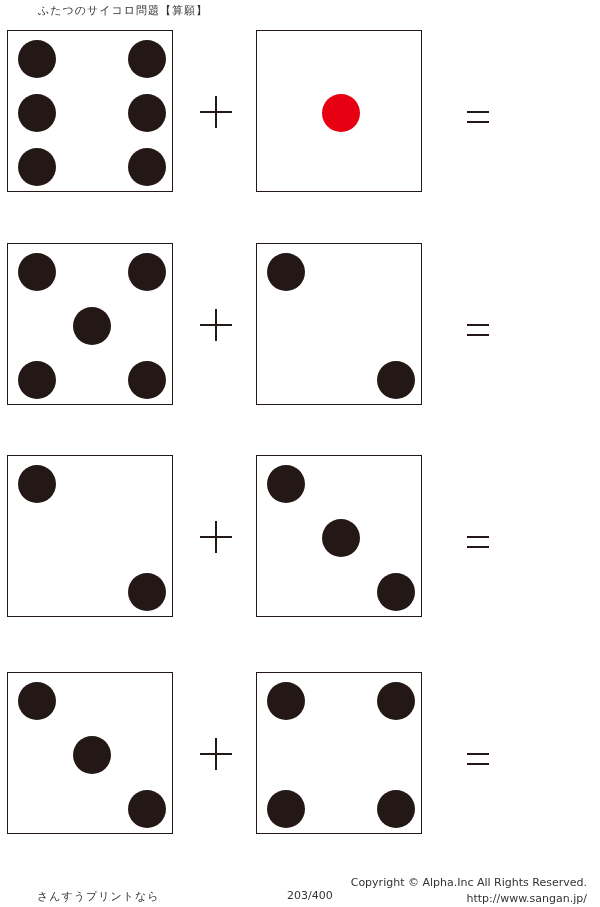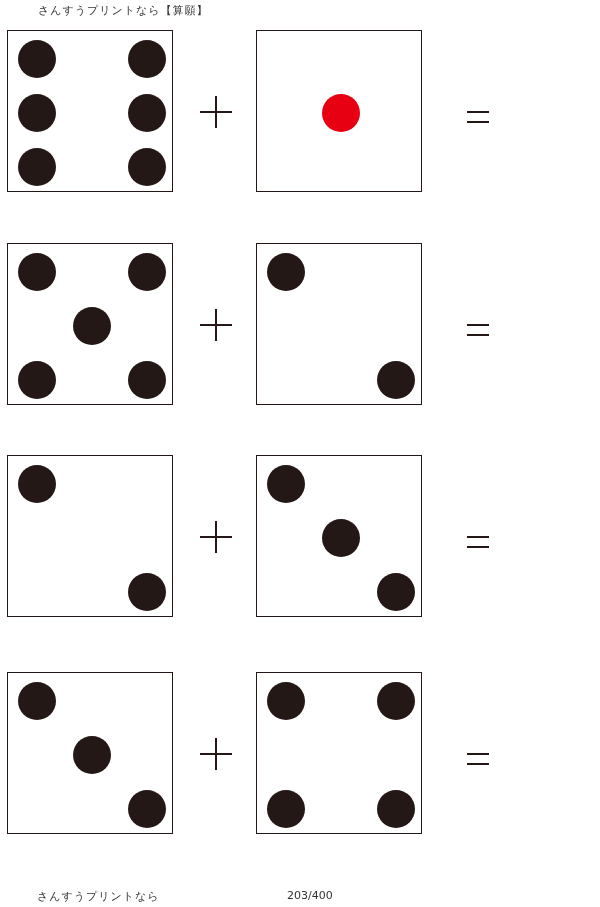--- a/index.html
+++ b/index.html
@@ -15,21 +15,21 @@
   .equals { position: absolute; width: 22px; height: 12px; }
   .equals::before { content: ""; position: absolute; left: 0; top: 0; width: 22px; height: 2px; background: #231815; }
   .equals::after { content: ""; position: absolute; left: 0; top: 10px; width: 22px; height: 2px; background: #231815; }
   .footer-left { position: absolute; left: 37px; top: 889px; font-size: 11px; color: #333; letter-spacing: 1px; white-space: nowrap; }
   .footer-page { position: absolute; left: 287px; top: 889px; font-size: 11px; color: #333; white-space: nowrap; }
   .footer-copy { position: absolute; right: 13px; top: 875px; font-size: 11px; color: #333; text-align: right; white-space: nowrap; line-height: 16px; }
 </style>
 </head>
 <body>
 
-<div class="header-title">さんすうプリントなら【算願】</div>
+<div class="header-title">ふたつのサイコロ問題【算願】</div>
 
 <div id="problems">
     <div class="die" style="left: 7px; top: 30px;">
       <div class="pip" style="left: 29px; top: 28px; background: rgb(35, 24, 21);"></div>
       <div class="pip" style="left: 139px; top: 28px; background: rgb(35, 24, 21);"></div>
       <div class="pip" style="left: 29px; top: 82px; background: rgb(35, 24, 21);"></div>
       <div class="pip" style="left: 139px; top: 82px; background: rgb(35, 24, 21);"></div>
       <div class="pip" style="left: 29px; top: 136px; background: rgb(35, 24, 21);"></div>
       <div class="pip" style="left: 139px; top: 136px; background: rgb(35, 24, 21);"></div>
     </div>
@@ -73,13 +73,15 @@
       <div class="pip" style="left: 139px; top: 28px; background: rgb(35, 24, 21);"></div>
       <div class="pip" style="left: 29px; top: 136px; background: rgb(35, 24, 21);"></div>
       <div class="pip" style="left: 139px; top: 136px; background: rgb(35, 24, 21);"></div>
     </div>
     <div class="equals" style="left: 467px; top: 753px;"></div>
   </div>
 
 <div class="footer-left">さんすうプリントなら</div>
 <div class="footer-page">203/400</div>
 <div class="footer-copy">
+  <div>Copyright ©  Alpha.Inc All Rights Reserved.</div>
+  <div>http://www.sangan.jp/</div>
 </div>
 
 </body></html>

